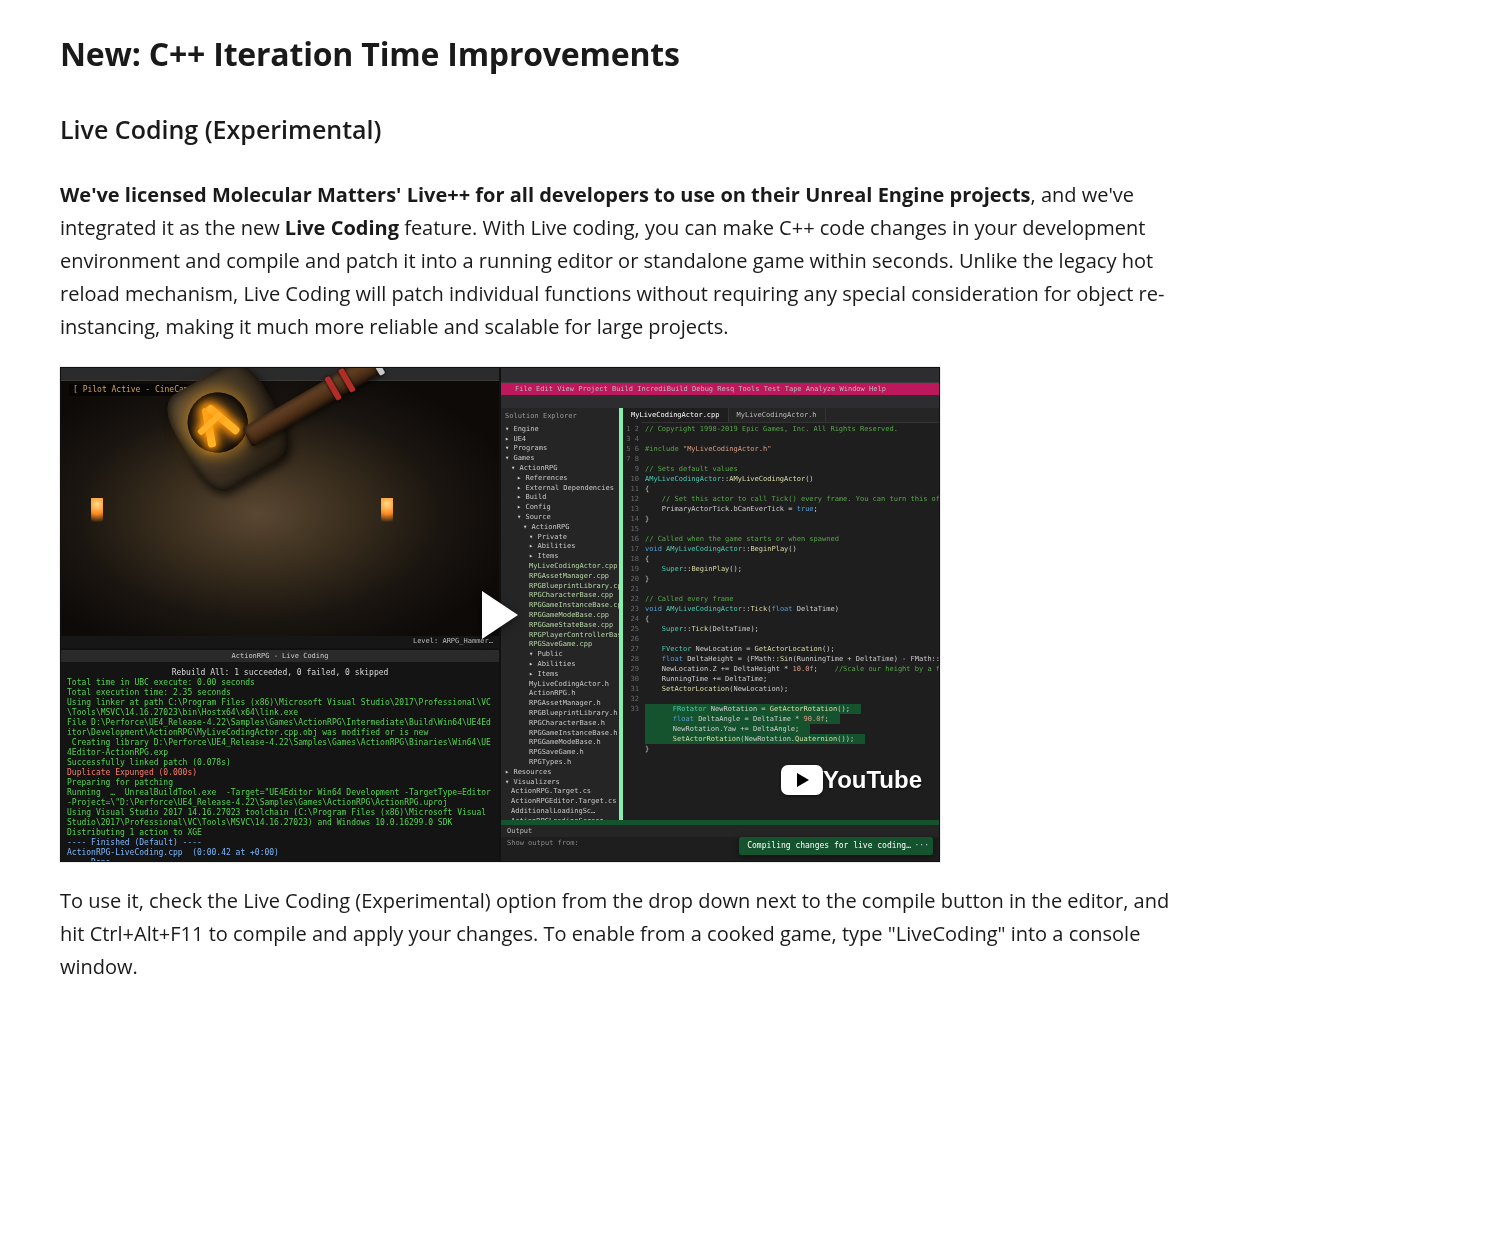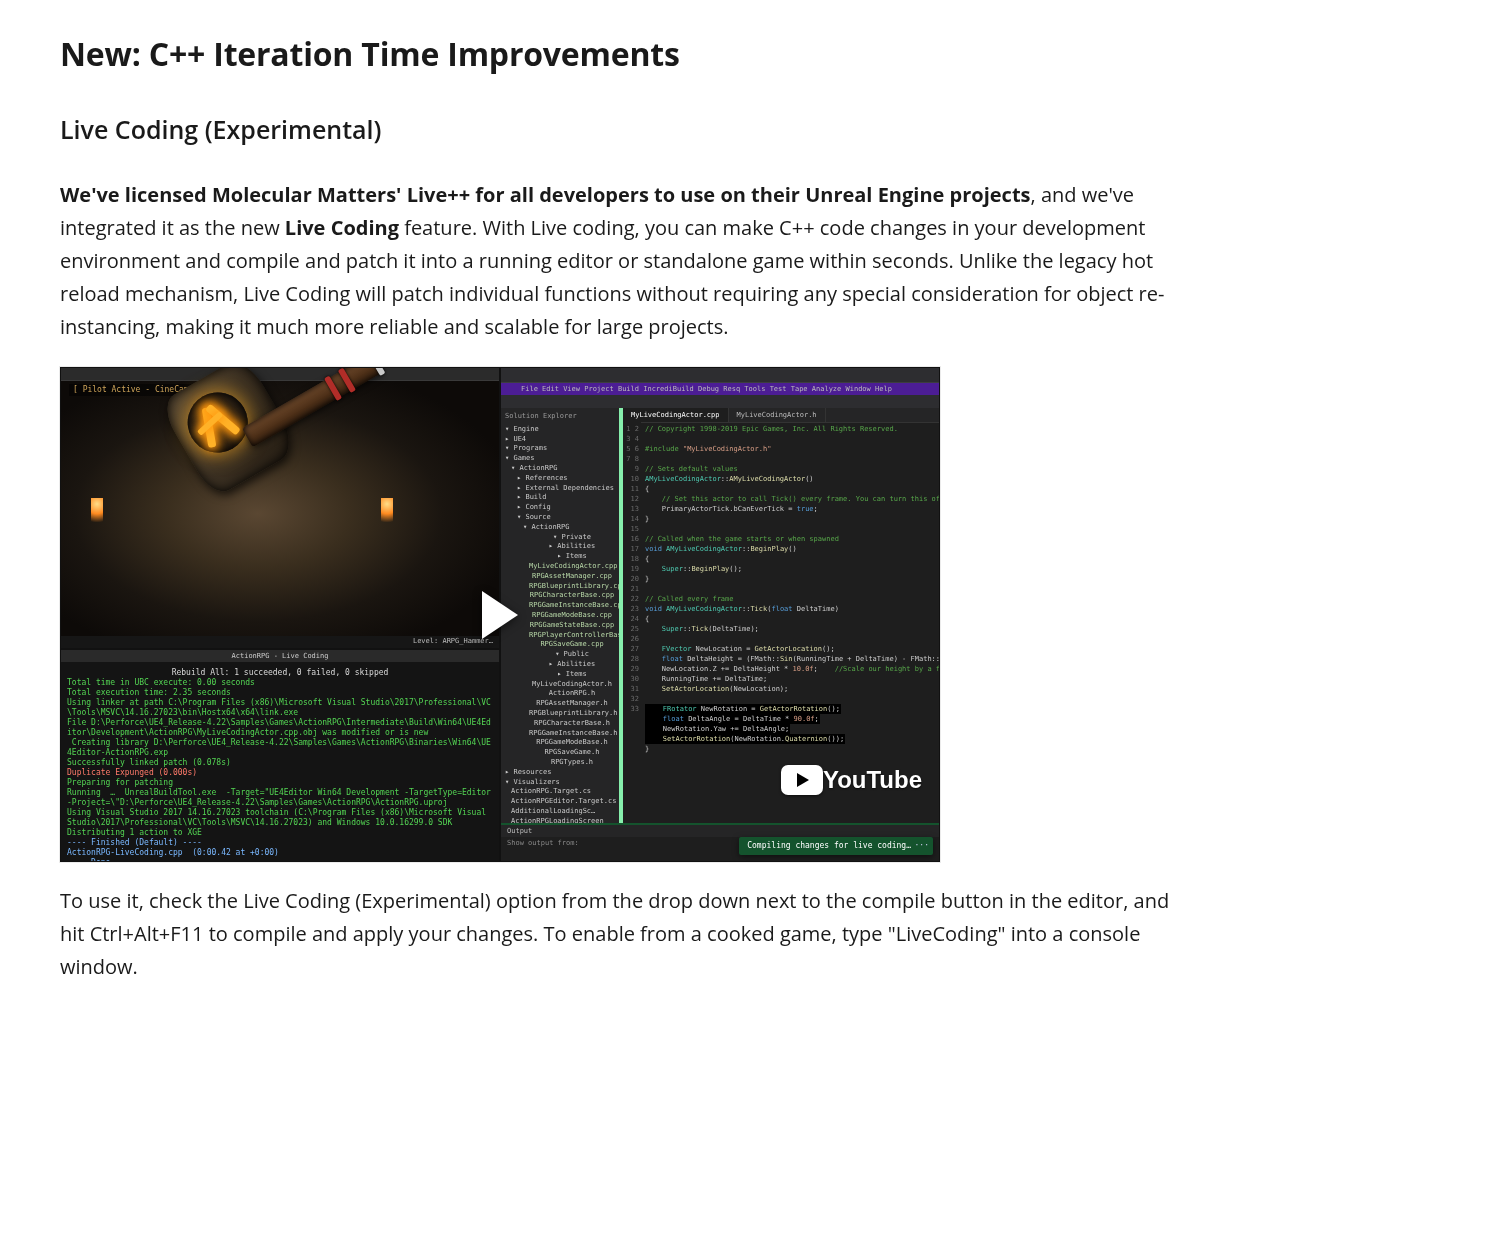--- a/index.html
+++ b/index.html
@@ -206,25 +206,25 @@
     background: #1e1e1e;
     color: #cccccc;
   }
   .vs-titlebar {
     height: 14px;
     background: #2d2d30;
     border-bottom: 1px solid #3d3d40;
   }
   .vs-menu {
     height: 12px;
-    background: #4c1d95;
+    background: #be185d;
     color: #bbb;
     font-size: 7px;
     line-height: 12px;
-    padding: 0 20px;
+    padding: 0 14px;
     white-space: nowrap;
     overflow: hidden;
   }
   .vs-toolbar {
     height: 14px;
     background: #2d2d30;
     border-bottom: 1px solid #3d3d40;
   }
   .vs-body {
     position: absolute;
@@ -242,21 +242,21 @@
     overflow: hidden;
   }
   .vs-explorer .hdr {
     color: #999;
     margin-bottom: 3px;
   }
   .vs-explorer .item { white-space: nowrap; }
   .vs-explorer .ind1 { padding-left: 6px; }
   .vs-explorer .ind2 { padding-left: 12px; }
   .vs-explorer .ind3 { padding-left: 18px; }
-  .vs-explorer .ind4 { padding-left: 24px; text-align: center; }
+  .vs-explorer .ind4 { padding-left: 24px; }
   .vs-explorer .folder::before { content: "▸ "; color: #c9c9c9; }
   .vs-explorer .open::before { content: "▾ "; color: #c9c9c9; }
   .vs-explorer .cpp { color: #b8d8a8; }
 
   .vs-editor {
     flex: 1;
     background: #1e1e1e;
     position: relative;
     overflow: hidden;
   }
@@ -294,30 +294,30 @@
     line-height: 10px;
     white-space: pre;
     overflow: hidden;
   }
   .vs-code .c  { color: #57a64a; }
   .vs-code .k  { color: #569cd6; }
   .vs-code .t  { color: #4ec9b0; }
   .vs-code .s  { color: #d69d85; }
   .vs-code .fn { color: #dcdcaa; }
   .vs-code .sel {
-    background: #000000;
+    background: #14532d;
     display: inline-block;
-    padding: 0 1px;
+    padding: 0 11px;
   }
   .vs-output {
     position: absolute;
     left: 0; right: 0; bottom: 0;
     height: 36px;
     background: #1e1e1e;
-    border-top: 2px solid #14532d;
+    border-top: 5px solid #14532d;
     font-size: 7px;
     color: #bbb;
   }
   .vs-output .hdr {
     height: 12px;
     background: #252526;
     line-height: 12px;
     padding: 0 6px;
   }
   .vs-output .toast {

